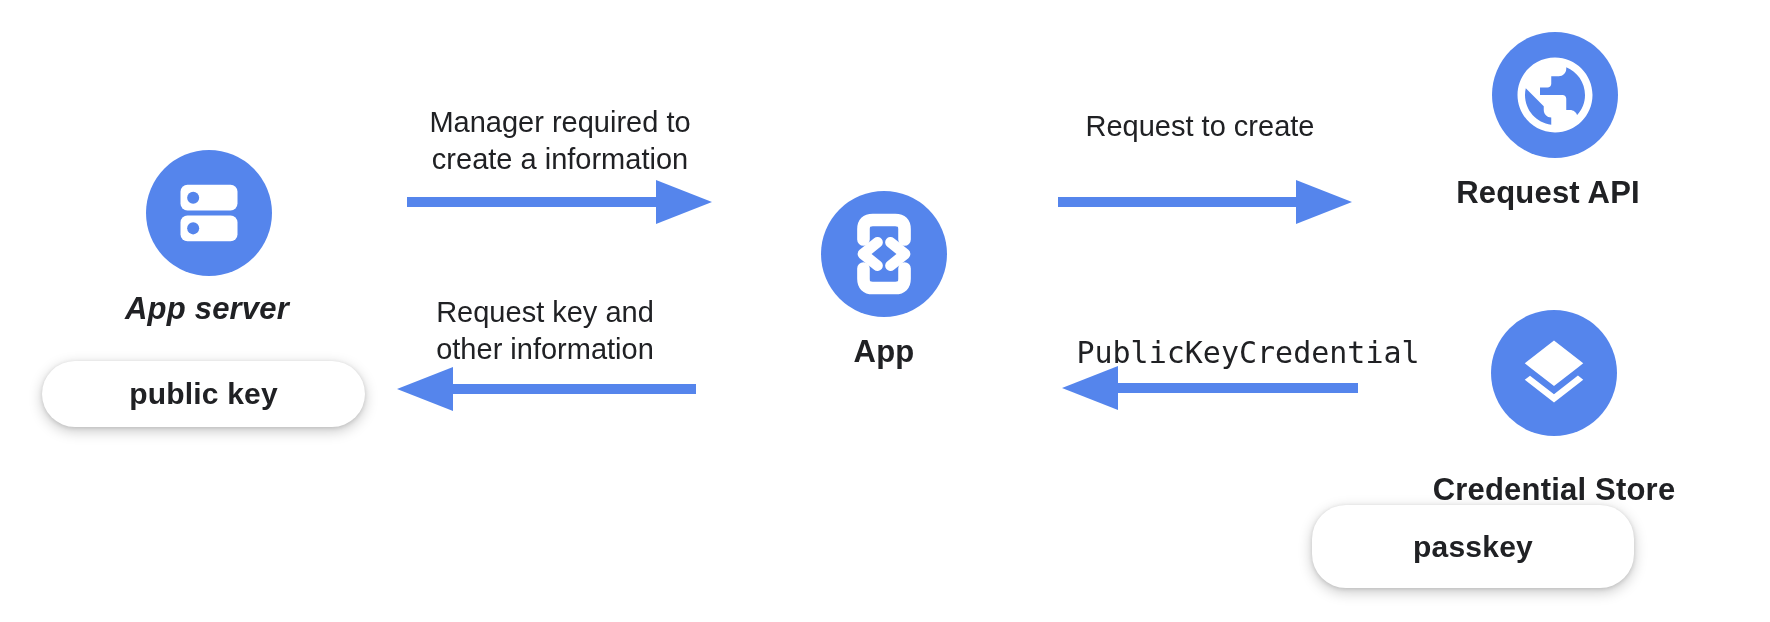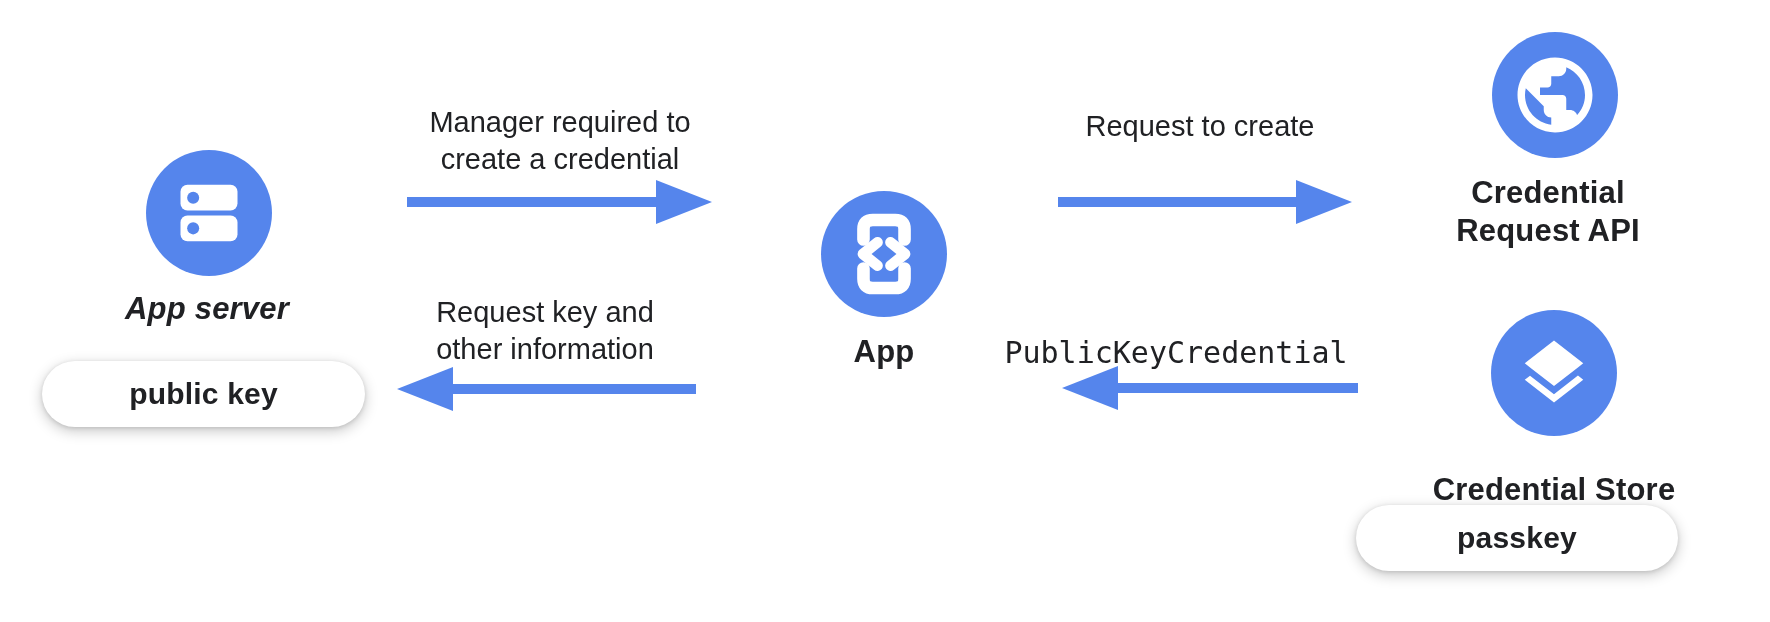--- a/index.html
+++ b/index.html
@@ -54,21 +54,21 @@
       <circle cx="7" cy="16.85" r="1.9" fill="var(--blue)"></circle>
     </svg>
   </div>
   <div class="node-label" style="left:207px;top:290px;font-style:italic;">App server</div>
   <div class="pill" style="left:42px;top:361px;width:323px;height:66px;">
     <span>public key</span>
   </div>
 
   <div class="flow-label" style="left:560px;top:104px;">
     <div>Manager required to</div>
-    <div>create a credential</div>
+    <div>create a information</div>
   </div>
   <div class="arrow right" style="left:407px;top:180px;width:305px;">
     <div class="stem"></div>
     <div class="head"></div>
   </div>
 
   <div class="circle" style="left:821px;top:191px;">
     <svg width="112" height="112" viewBox="0 0 24 24" fill="none">
       <path d="M7.6 8.9 V6.7 Q7.6 4.7 9.6 4.7 H14.4 Q16.4 4.7 16.4 6.7 V8.9" stroke="#ffffff" stroke-width="2.7" stroke-linecap="round" stroke-linejoin="round"></path>
       <path d="M7.6 15.1 V17.3 Q7.6 19.3 9.6 19.3 H14.4 Q16.4 19.3 16.4 17.3 V15.1" stroke="#ffffff" stroke-width="2.7" stroke-linecap="round" stroke-linejoin="round"></path>
@@ -85,44 +85,43 @@
     <div class="stem"></div>
     <div class="head"></div>
   </div>
 
   <div class="circle" style="left:1492px;top:32px;">
     <svg width="90" height="90" viewBox="0 0 24 24">
       <path fill="#ffffff" d="M12 2C6.48 2 2 6.48 2 12s4.48 10 10 10 10-4.48 10-10S17.52 2 12 2zm-1 17.93c-3.95-.49-7-3.85-7-7.93 0-.62.08-1.21.21-1.79L9 15v1c0 1.1.9 2 2 2v1.93zm6.9-2.54c-.26-.81-1-1.39-1.9-1.39h-1v-3c0-.55-.45-1-1-1H8v-2h2c.55 0 1-.45 1-1V7h2c1.1 0 2-.9 2-2v-.41c2.93 1.19 5 4.06 5 7.41 0 2.08-.8 3.97-2.1 5.34z"></path>
     </svg>
   </div>
   <div class="node-label" style="left:1548px;top:174px;">
-    <div>Credential</div>
     <div>Request API</div>
   </div>
 
   <div class="circle" style="left:1491px;top:310px;">
     <svg width="78" height="78" viewBox="0 0 24 24">
       <path fill="#ffffff" d="M11.99 18.54l-7.37-5.73L3 14.07l9 7 9-7-1.63-1.27-7.38 5.74zM12 16l7.36-5.73L21 9l-9-7-9 7 1.63 1.27L12 16z"></path>
     </svg>
   </div>
   <div class="node-label" style="left:1554px;top:471px;">Credential Store</div>
-  <div class="pill" style="left:1356px;top:505px;width:322px;height:66px;">
+  <div class="pill" style="left:1312px;top:505px;width:322px;height:83px;">
     <span>passkey</span>
   </div>
 
   <div class="flow-label" style="left:545px;top:294px;">
     <div>Request key and</div>
     <div>other information</div>
   </div>
   <div class="arrow left" style="left:397px;top:367px;width:299px;">
     <div class="stem"></div>
     <div class="head"></div>
   </div>
 
-  <div class="flow-label mono" style="left:1176px;top:334px;">
+  <div class="flow-label mono" style="left:1248px;top:334px;">
     <div>PublicKeyCredential</div>
   </div>
   <div class="arrow left" style="left:1062px;top:366px;width:296px;">
     <div class="stem"></div>
     <div class="head"></div>
   </div>
 
 </div>
 
 </body></html>

